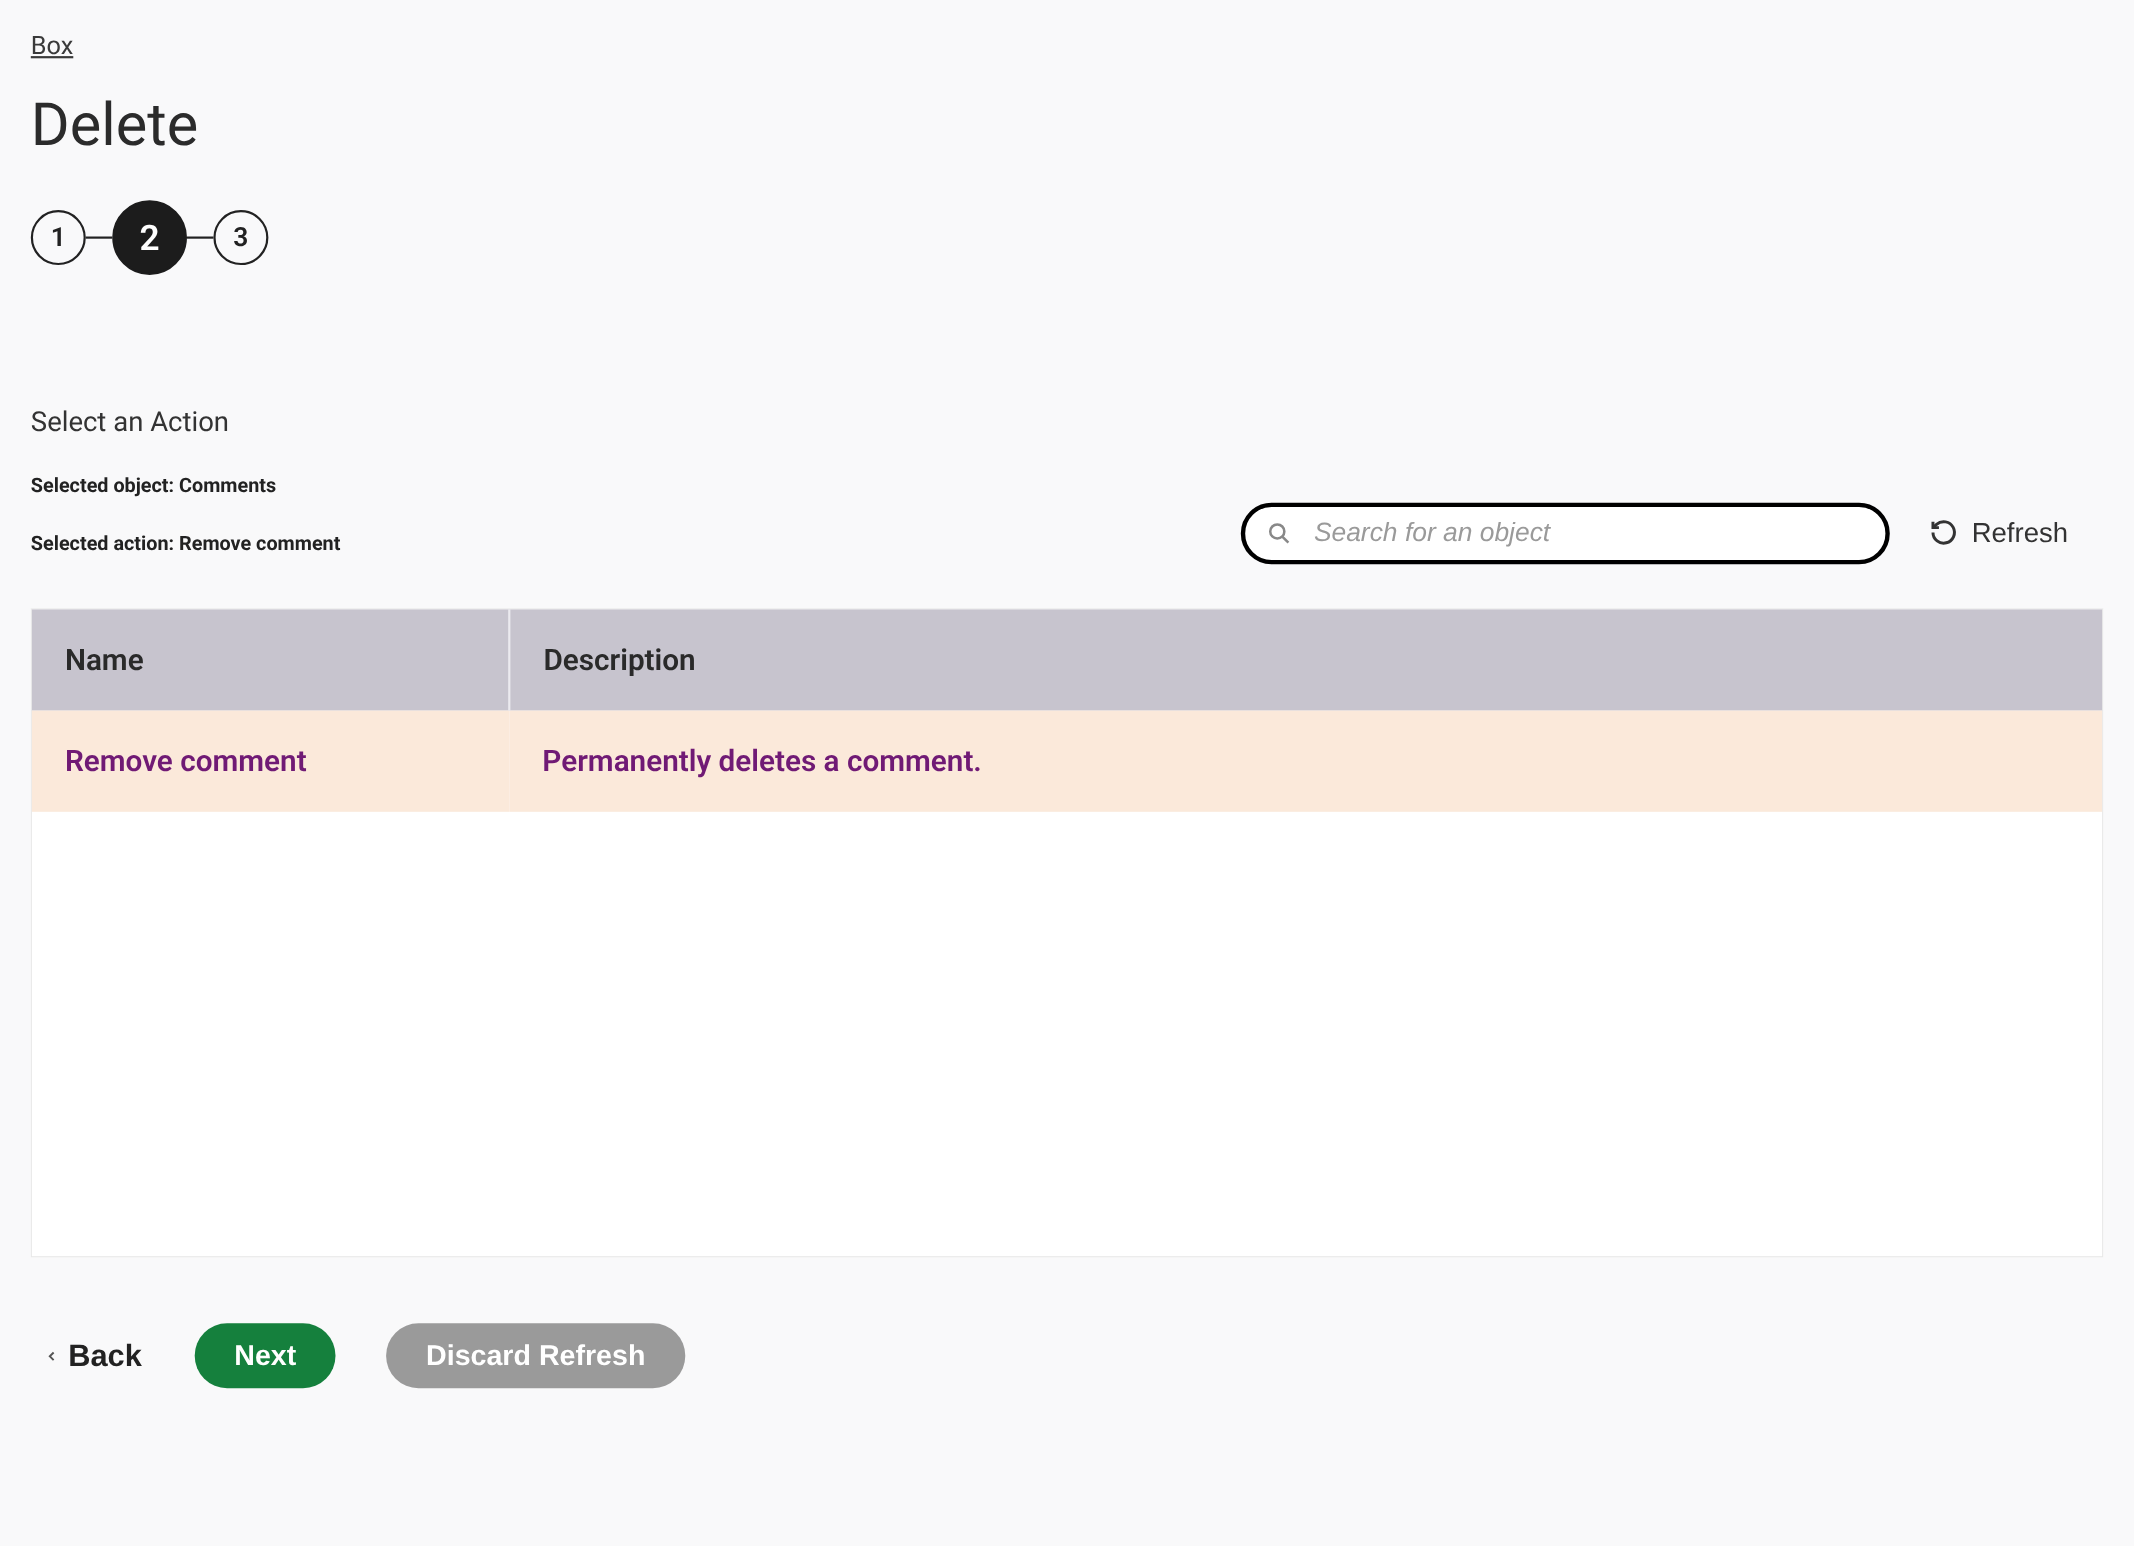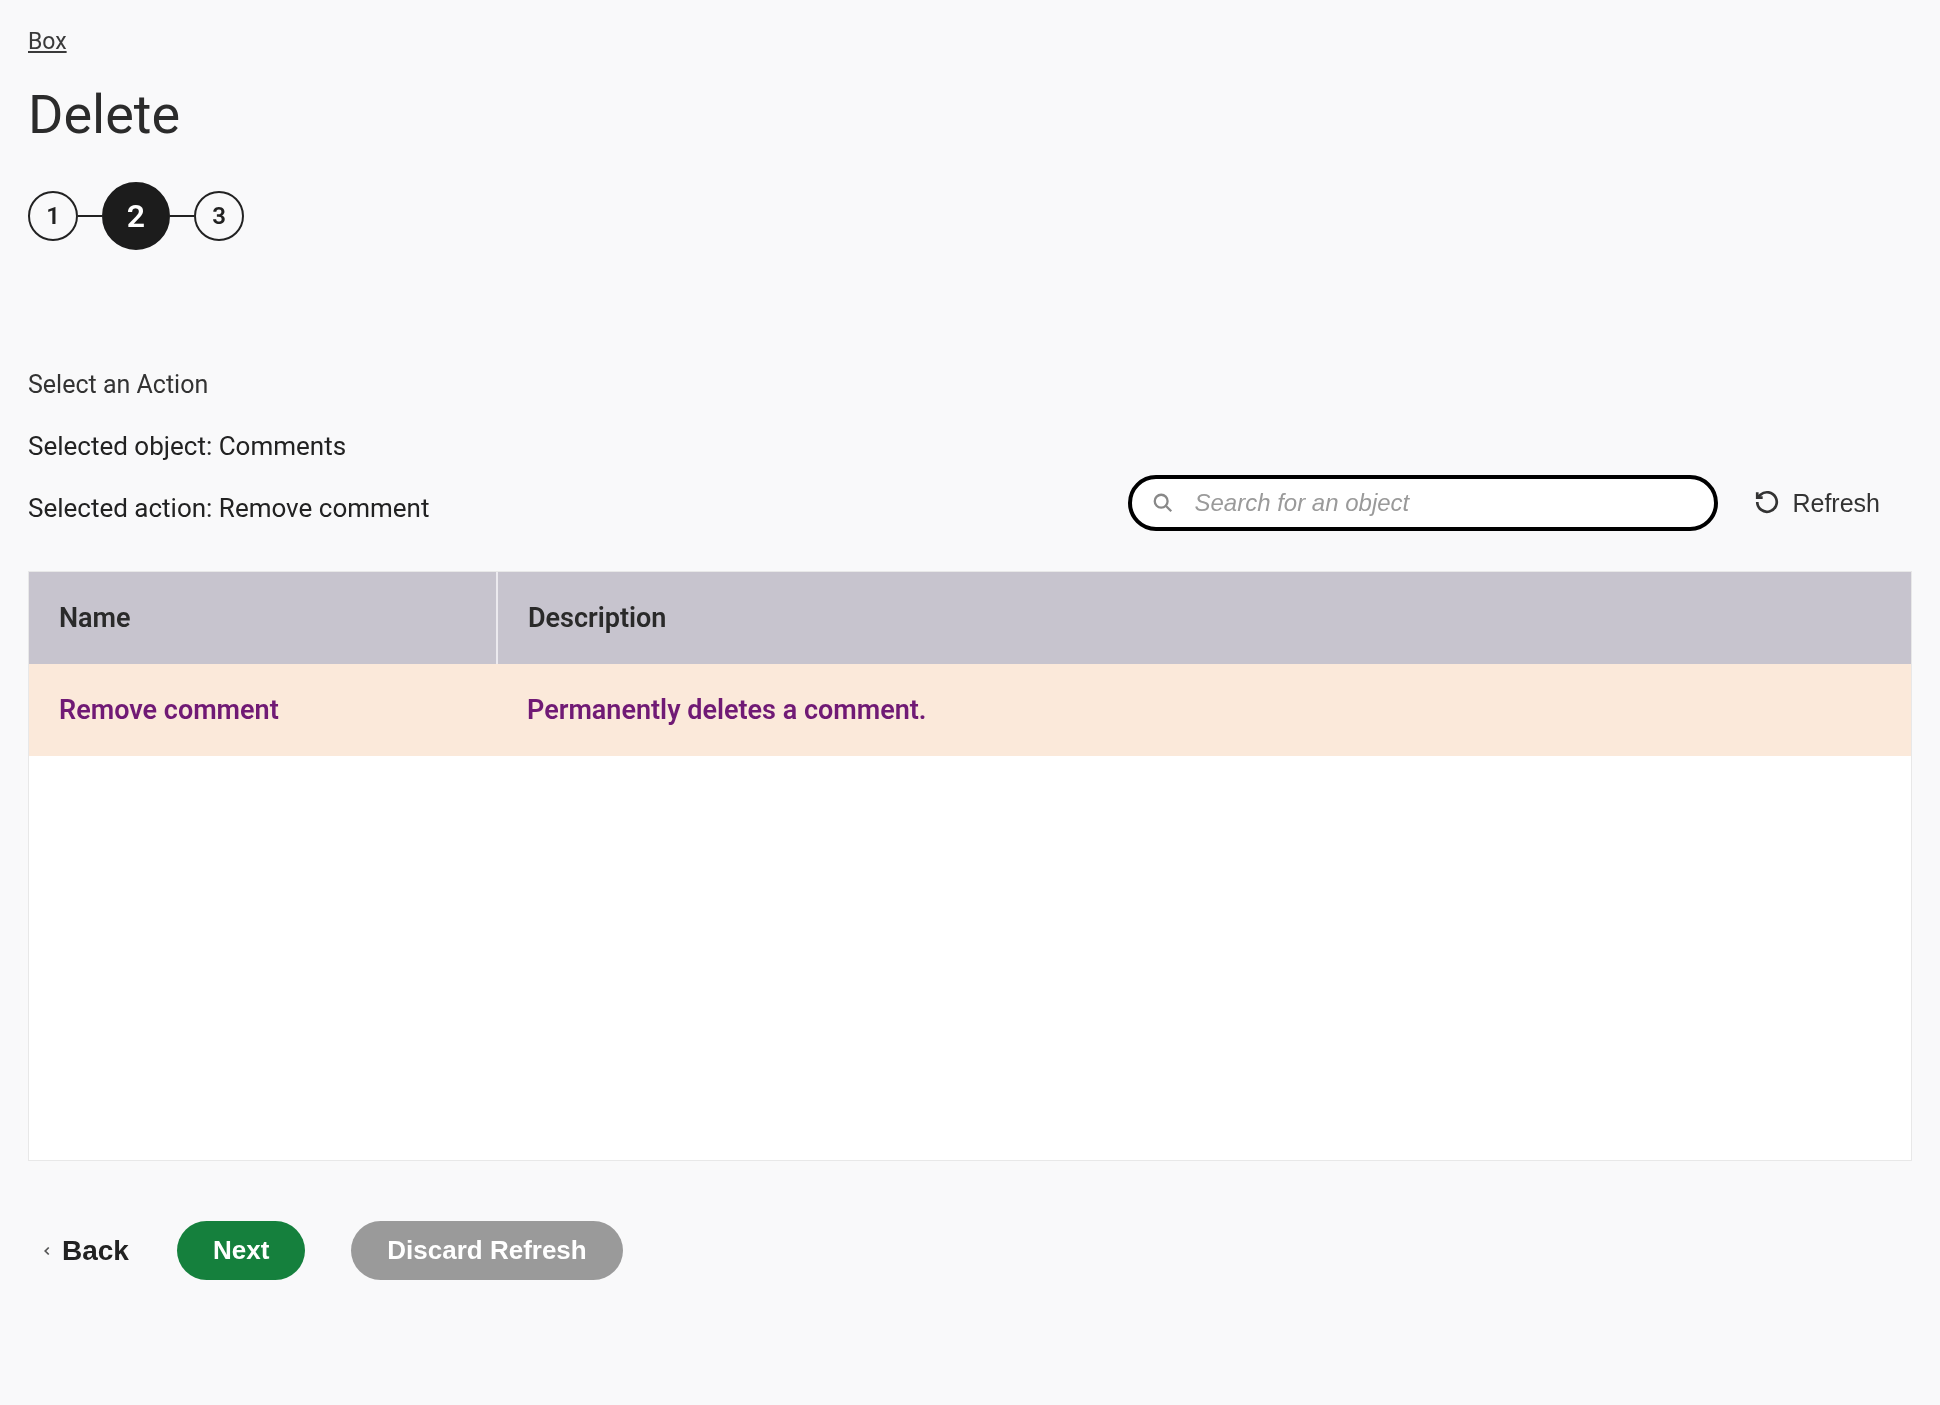--- a/index.html
+++ b/index.html
@@ -59,22 +59,22 @@
       width: 24px;
       height: 2px;
       background: #222;
     }
     .section-label {
       font-size: 25px;
       color: #333;
       margin-bottom: 32px;
     }
     .selected-line {
-      font-size: 26px;
-      font-weight: 400;
+      font-size: 18px;
+      font-weight: 700;
       color: #222;
       margin-bottom: 32px;
     }
     .search-refresh-row {
       display: flex;
       align-items: center;
       justify-content: flex-end;
       margin-bottom: 40px;
       margin-top: -80px;
       gap: 36px;
@@ -144,21 +144,21 @@
       padding: 30px 30px;
       font-size: 27px;
       font-weight: 600;
       color: #2a2a2a;
       border-right: 2px solid #eceaef;
     }
     th:last-child {
       border-right: none;
     }
     th:first-child {
-      width: 468px;
+      width: 434px;
     }
     tbody tr.selected {
       background: #fbe9da;
     }
     td {
       padding: 30px 30px;
       font-size: 27px;
       font-weight: 600;
       color: #701a75;
     }

